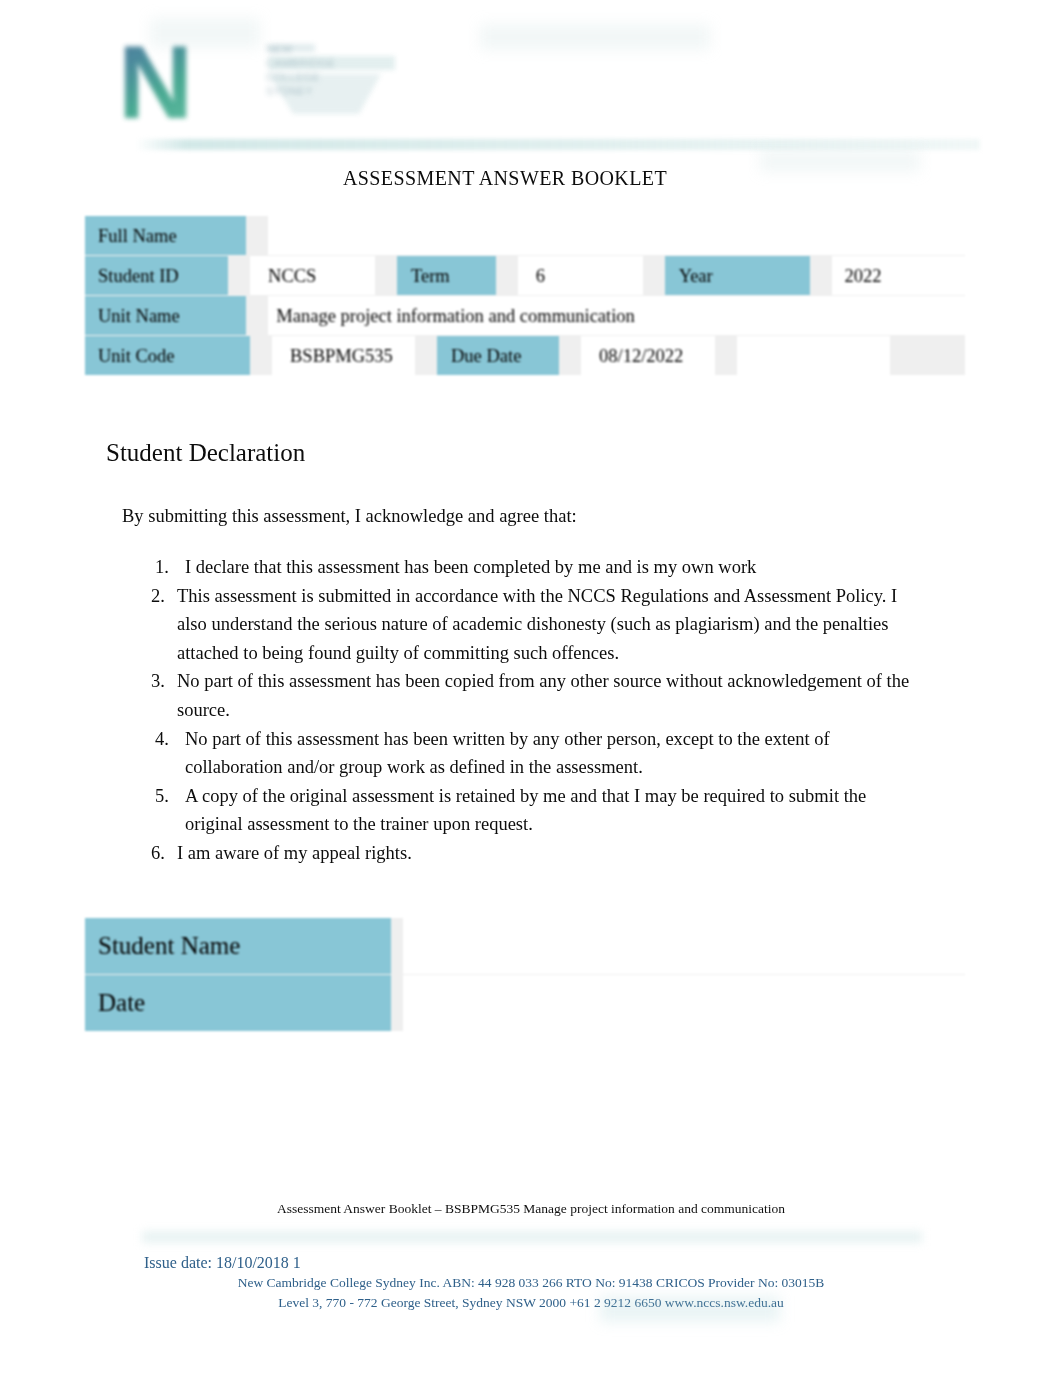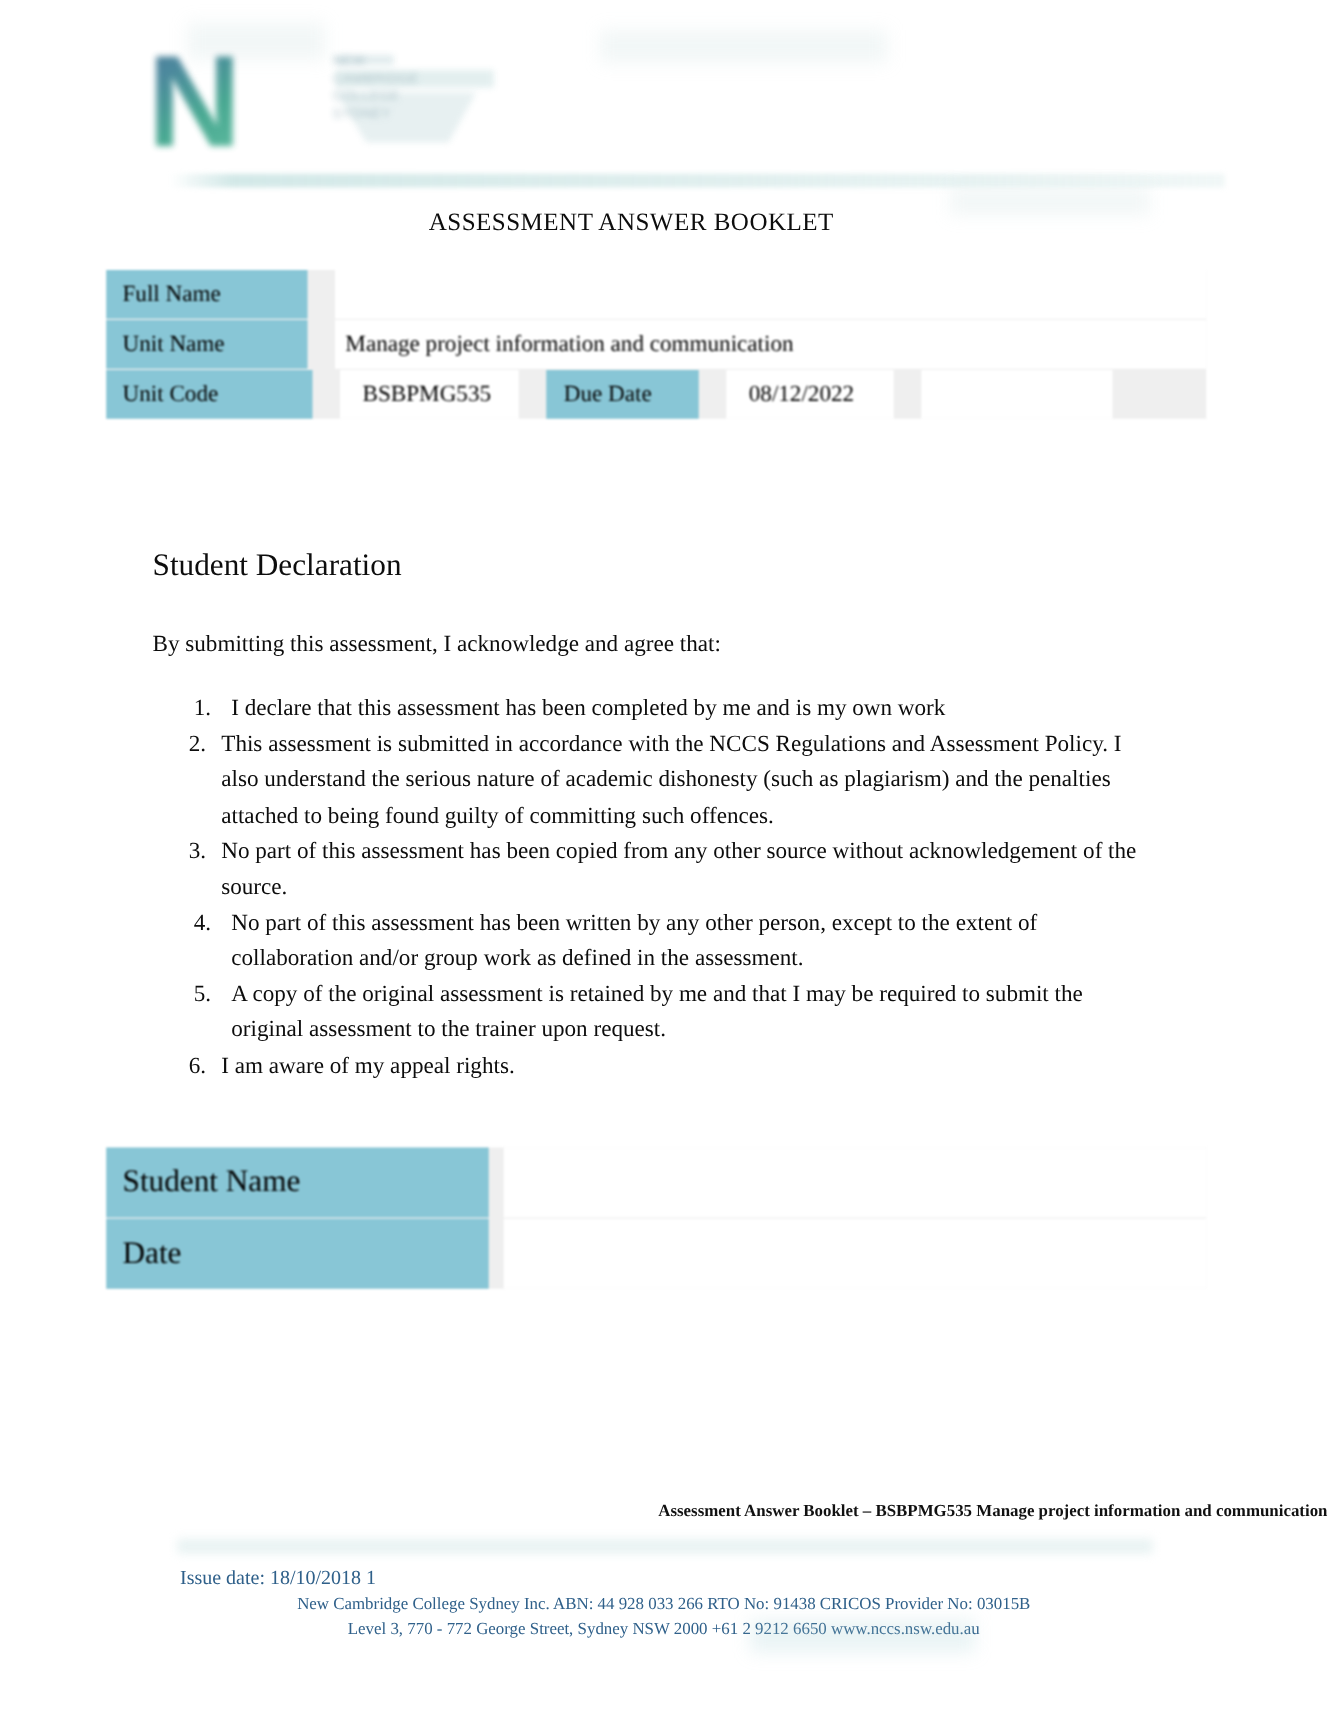--- a/index.html
+++ b/index.html
@@ -92,21 +92,21 @@
   .c-label   { width:165px; padding-left:13px; }
   .c-mid-lbl { width:113px; padding-left:14px; }
   .c-right-lbl { width:168px; padding-left:14px; }
   .c-valC    { width:153px; }
   .c-wide    { width:714px; padding-left:8px; }
   .c-valA2   { width:143px; padding-left:18px; }
   .c-valB2   { width:143px; padding-left:18px; }
 
   
   .sec-heading {
-    position:absolute; left:122px; top:437px;
+    position:absolute; left:106px; top:437px;
     font-size:25px; line-height:32px; color:#0d0d0d;
   }
   .intro {
     position:absolute; left:122px; top:504px;
     font-size:18.5px; line-height:24px; color:#0d0d0d;
   }
   .decl-list {
     position:absolute; left:155px; top:553px; width:760px;
   }
   .decl-item {
@@ -133,22 +133,22 @@
   .sign-lbl {
     width:306px; background:#88c6d6;
     display:flex; align-items:center; padding-left:13px;
     font-size:25px; line-height:22px; margin-right:12px;
   }
   .sign-val { flex:1; background:#ffffff; }
 
   
   .footer-line {
     position:absolute; left:0; top:1200px; width:1062px;
-    text-align:right;
-    font-size:13.5px; line-height:18px; color:#111;font-weight:bold;
+    text-align:center;
+    font-size:13.5px; line-height:18px; color:#111;
   }
   .footer-ghost {
     position:absolute; left:142px; top:1231px; width:780px; height:12px;
     background:rgba(196,224,224,.38); filter:blur(4px);
   }
   .issue-date {
     position:absolute; left:144px; top:1252px;
     font-size:16px; line-height:21px; color:#2f608a;
   }
   .addr {
@@ -190,20 +190,28 @@
 
   <div class="doc-title">ASSESSMENT ANSWER BOOKLET</div>
 
   <div class="info-table">
 
     <div class="info-row">
       <div class="cell lbl c-label">Full Name</div>
       <div class="cell" style="width:714px;"></div>
     </div>
 
+    <div class="info-row">
+      <div class="cell lbl c-label">Student ID</div>
+      <div class="cell c-valA2">NCCS</div>
+      <div class="cell lbl c-mid-lbl">Term</div>
+      <div class="cell c-valB2">6</div>
+      <div class="cell lbl c-right-lbl">Year</div>
+      <div class="cell c-valC" style="width:153px;">2022</div>
+    </div>
 
     <div class="info-row">
       <div class="cell lbl c-label">Unit Name</div>
       <div class="cell c-wide">Manage project information and communication</div>
     </div>
 
     <div class="info-row">
       <div class="cell lbl c-label">Unit Code</div>
       <div class="cell c-valA2">BSBPMG535</div>
       <div class="cell lbl c-mid-lbl" style="width:122px;">Due Date</div>

